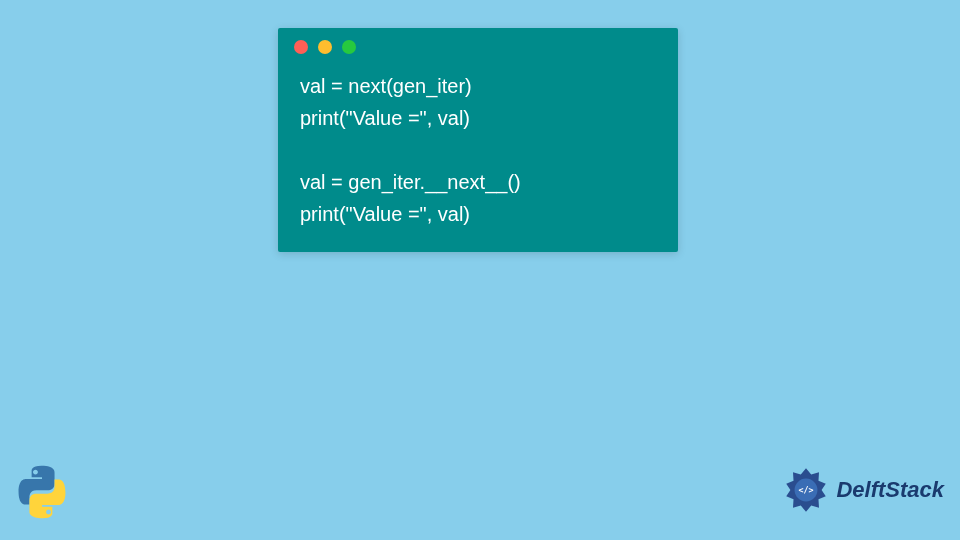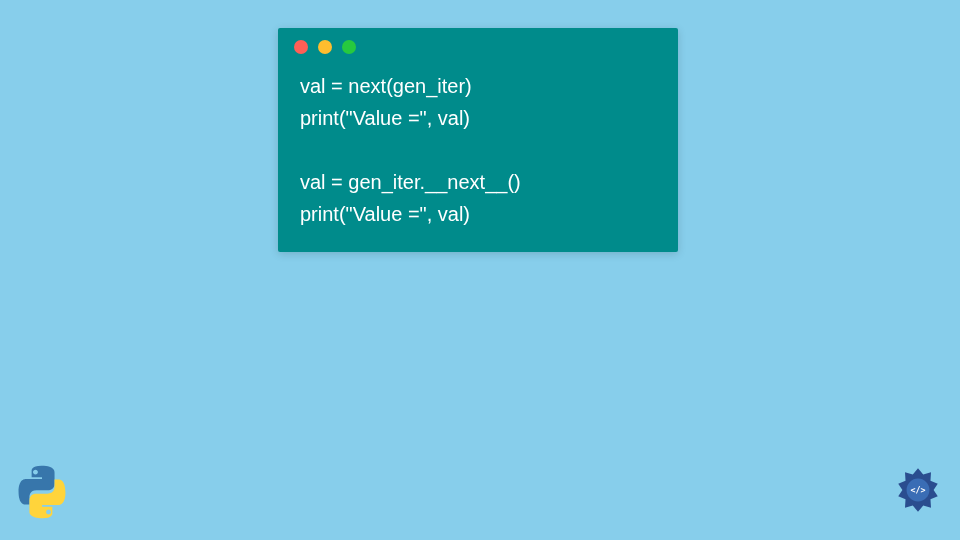--- a/index.html
+++ b/index.html
@@ -95,13 +95,14 @@
 <div class="delftstack-logo">
   <div class="delftstack-badge">
     <svg viewBox="0 0 100 100" width="52" height="52">
       <g transform="translate(50,50)">
         <polygon points="0,-42 10,-30 25,-34 24,-18 38,-12 30,0 38,12 24,18 25,34 10,30 0,42 -10,30 -25,34 -24,18 -38,12 -30,0 -38,-12 -24,-18 -25,-34 -10,-30" fill="#2a4d8f"></polygon>
         <circle r="22" fill="#3a6db5"></circle>
       </g>
       <text x="50" y="56" text-anchor="middle" fill="#ffffff" font-size="16" font-family="monospace" font-weight="bold">&lt;/&gt;</text>
     </svg>
   </div>
+  <span class="delftstack-text">DelftStack</span>
 </div>
 
 </body></html>

